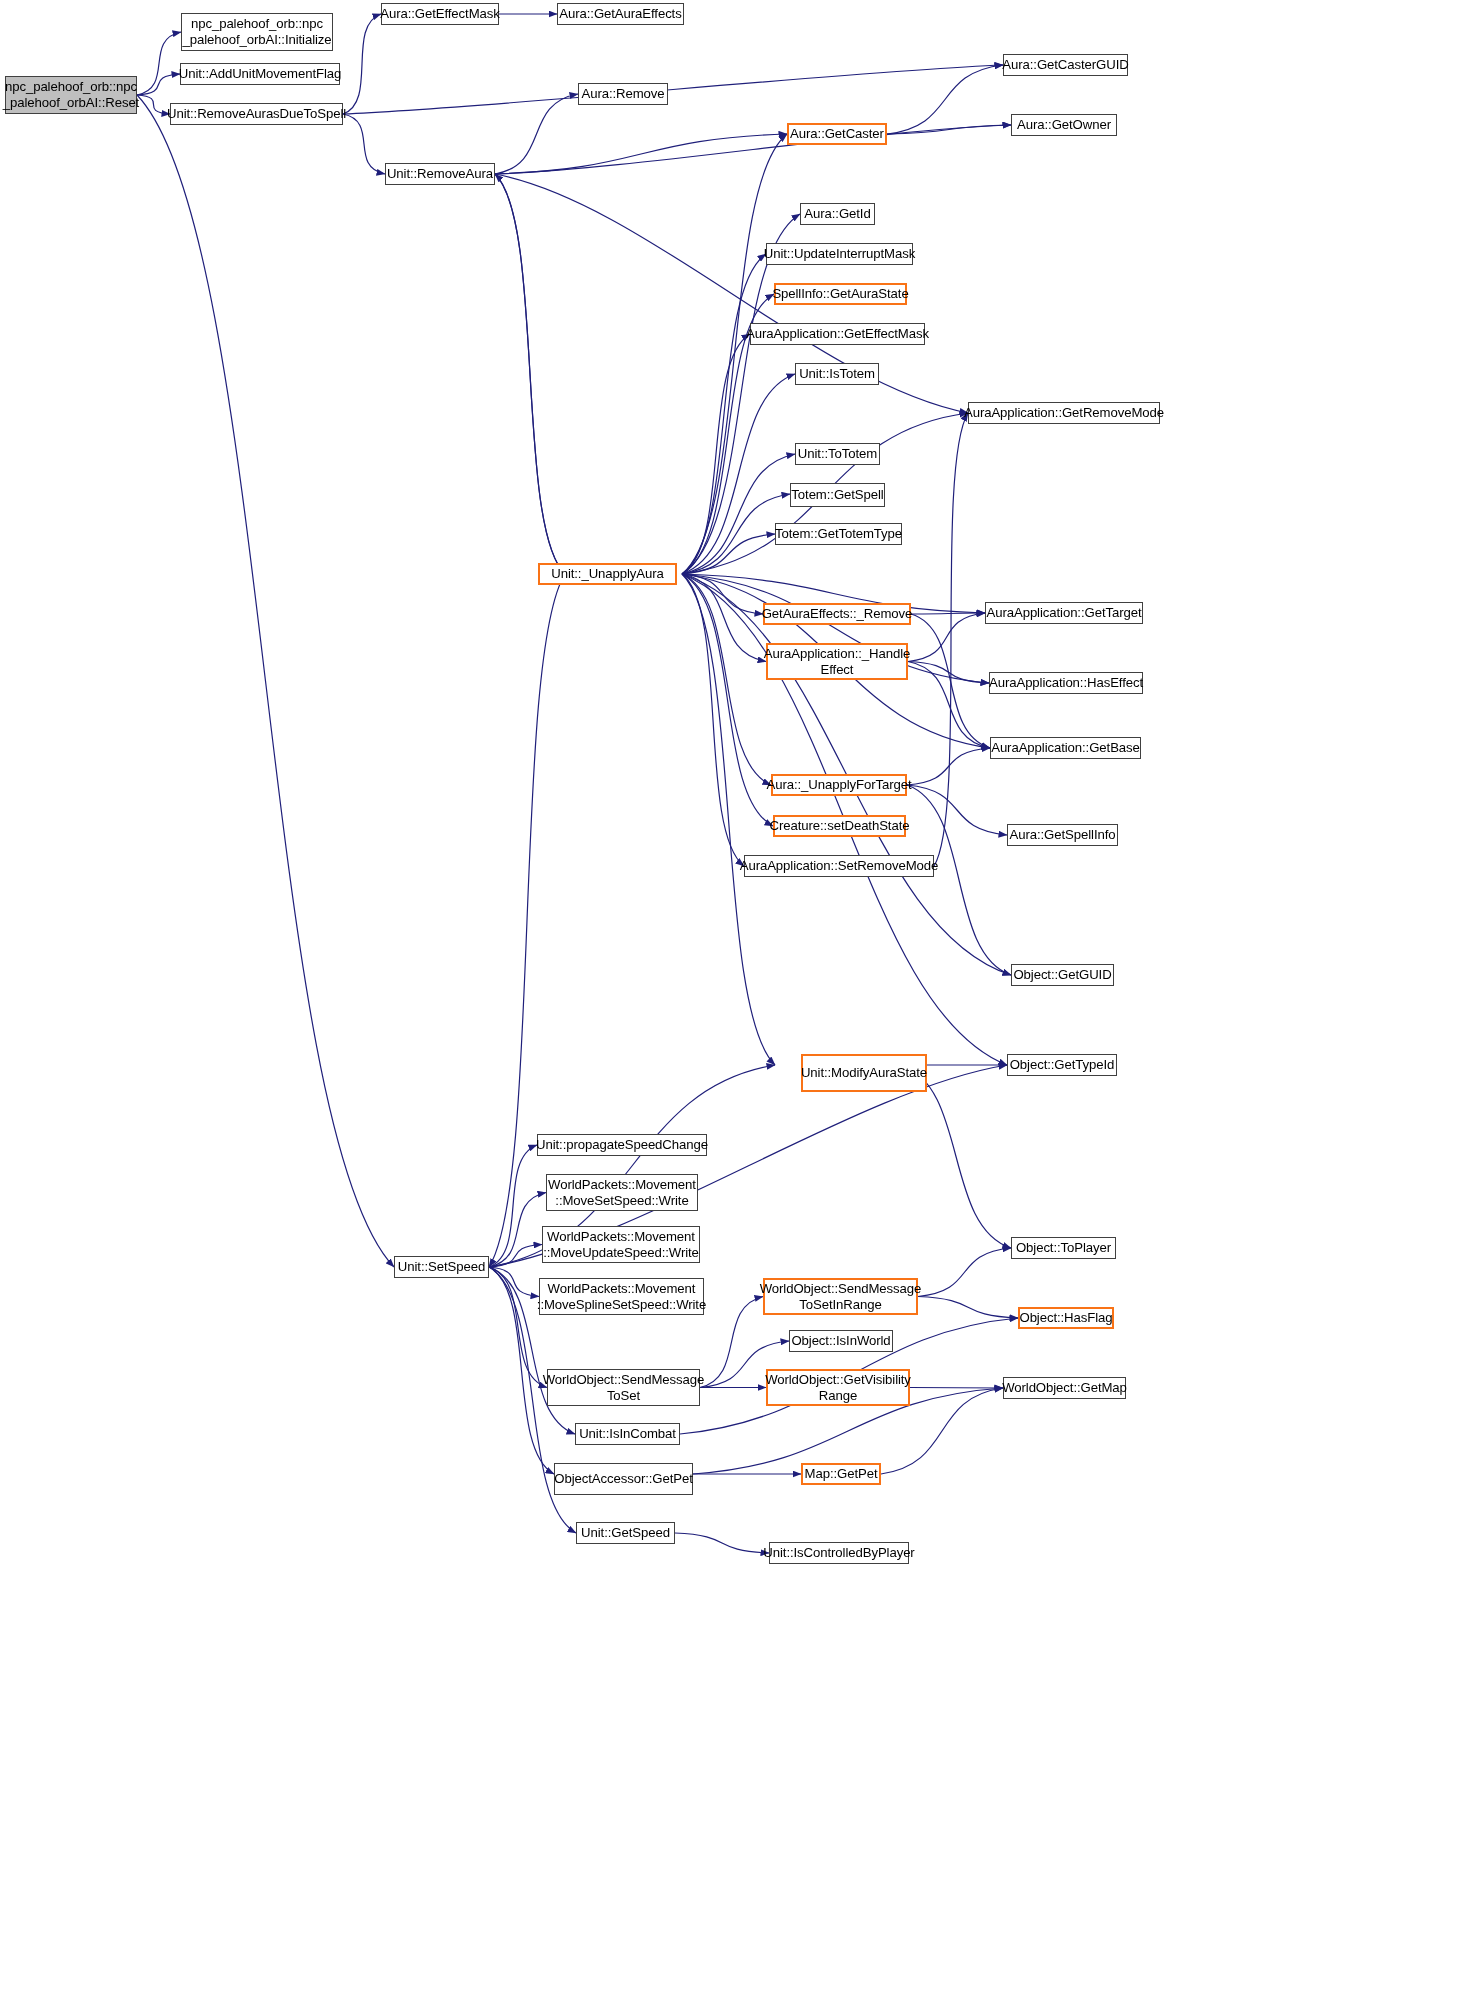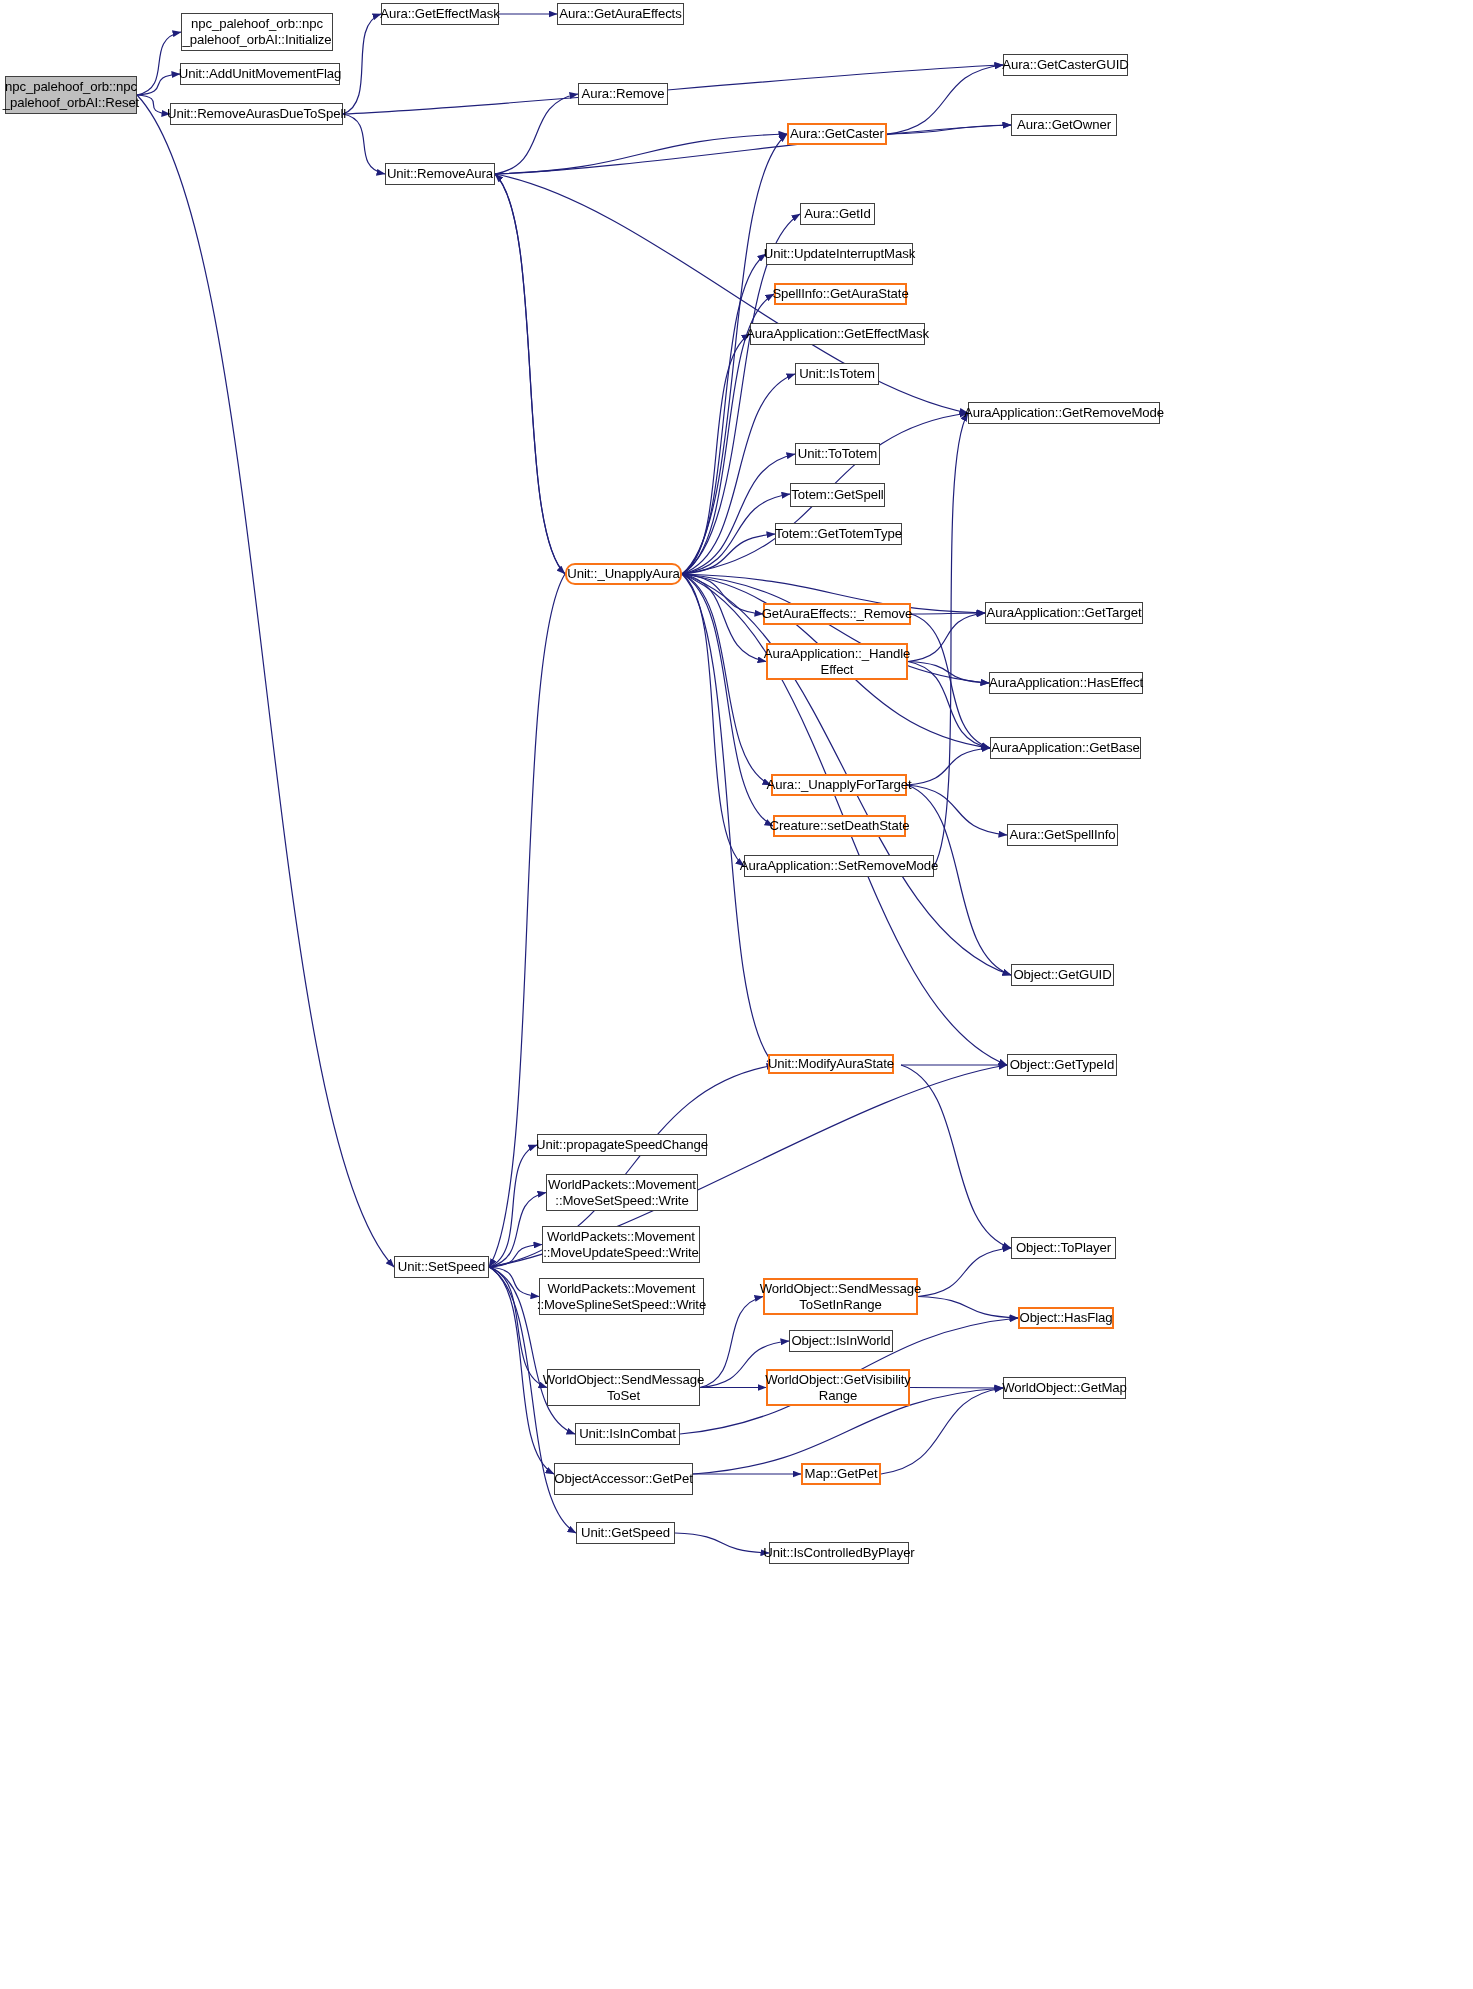--- a/index.html
+++ b/index.html
@@ -145,34 +145,34 @@
       <div class="node" style="left: 1003px; top: 54px; width: 125px; height: 22px;">Aura::GetCasterGUID</div>
       <div class="node" style="left: 1011px; top: 114px; width: 106px; height: 22px;">Aura::GetOwner</div>
       <div class="node" style="left: 800px; top: 203px; width: 75px; height: 22px;">Aura::GetId</div>
       <div class="node" style="left: 766px; top: 243px; width: 147px; height: 22px;">Unit::UpdateInterruptMask</div>
       <div class="node red" style="left: 774px; top: 283px; width: 133px; height: 22px;">SpellInfo::GetAuraState</div>
       <div class="node" style="left: 750px; top: 323px; width: 175px; height: 22px;">AuraApplication::GetEffectMask</div>
       <div class="node" style="left: 795px; top: 363px; width: 84px; height: 22px;">Unit::IsTotem</div>
       <div class="node" style="left: 795px; top: 443px; width: 85px; height: 22px;">Unit::ToTotem</div>
       <div class="node" style="left: 790px; top: 483px; width: 95px; height: 24px;">Totem::GetSpell</div>
       <div class="node" style="left: 775px; top: 523px; width: 127px; height: 22px;">Totem::GetTotemType</div>
-      <div class="node red" style="left: 565px; top: 563px; width: 117px; height: 22px; border-radius: 10px;">Unit::_UnapplyAura</div>
+      <div class="node red" style="left: 538px; top: 563px; width: 139px; height: 22px;">Unit::_UnapplyAura</div>
       <div class="node red" style="left: 763px; top: 603px; width: 148px; height: 22px;">GetAuraEffects::_Remove</div>
       <div class="node red" style="left: 766px; top: 643px; width: 142px; height: 37px;">AuraApplication::_Handle
 Effect</div>
       <div class="node red" style="left: 771px; top: 774px; width: 136px; height: 22px;">Aura::_UnapplyForTarget</div>
       <div class="node red" style="left: 773px; top: 815px; width: 133px; height: 22px;">Creature::setDeathState</div>
       <div class="node" style="left: 744px; top: 855px; width: 190px; height: 22px;">AuraApplication::SetRemoveMode</div>
       <div class="node" style="left: 968px; top: 402px; width: 192px; height: 22px;">AuraApplication::GetRemoveMode</div>
       <div class="node" style="left: 985px; top: 602px; width: 158px; height: 22px;">AuraApplication::GetTarget</div>
       <div class="node" style="left: 989px; top: 672px; width: 154px; height: 22px;">AuraApplication::HasEffect</div>
       <div class="node" style="left: 990px; top: 737px; width: 151px; height: 22px;">AuraApplication::GetBase</div>
       <div class="node" style="left: 1007px; top: 824px; width: 111px; height: 22px;">Aura::GetSpellInfo</div>
       <div class="node" style="left: 1011px; top: 964px; width: 103px; height: 22px;">Object::GetGUID</div>
-      <div class="node red" style="left: 768px; top: 1054px; width: 126px; height: 20px;">Unit::ModifyAuraState</div>
+      <div class="node red" style="left: 801px; top: 1054px; width: 126px; height: 38px;">Unit::ModifyAuraState</div>
       <div class="node" style="left: 1007px; top: 1054px; width: 110px; height: 22px;">Object::GetTypeId</div>
       <div class="node" style="left: 537px; top: 1134px; width: 170px; height: 22px;">Unit::propagateSpeedChange</div>
       <div class="node" style="left: 546px; top: 1174px; width: 152px; height: 37px;">WorldPackets::Movement
 ::MoveSetSpeed::Write</div>
       <div class="node" style="left: 542px; top: 1226px; width: 158px; height: 37px;">WorldPackets::Movement
 ::MoveUpdateSpeed::Write</div>
       <div class="node" style="left: 539px; top: 1278px; width: 165px; height: 37px;">WorldPackets::Movement
 ::MoveSplineSetSpeed::Write</div>
       <div class="node" style="left: 394px; top: 1256px; width: 95px; height: 22px;">Unit::SetSpeed</div>
       <div class="node red" style="left: 763px; top: 1278px; width: 155px; height: 37px;">WorldObject::SendMessage

